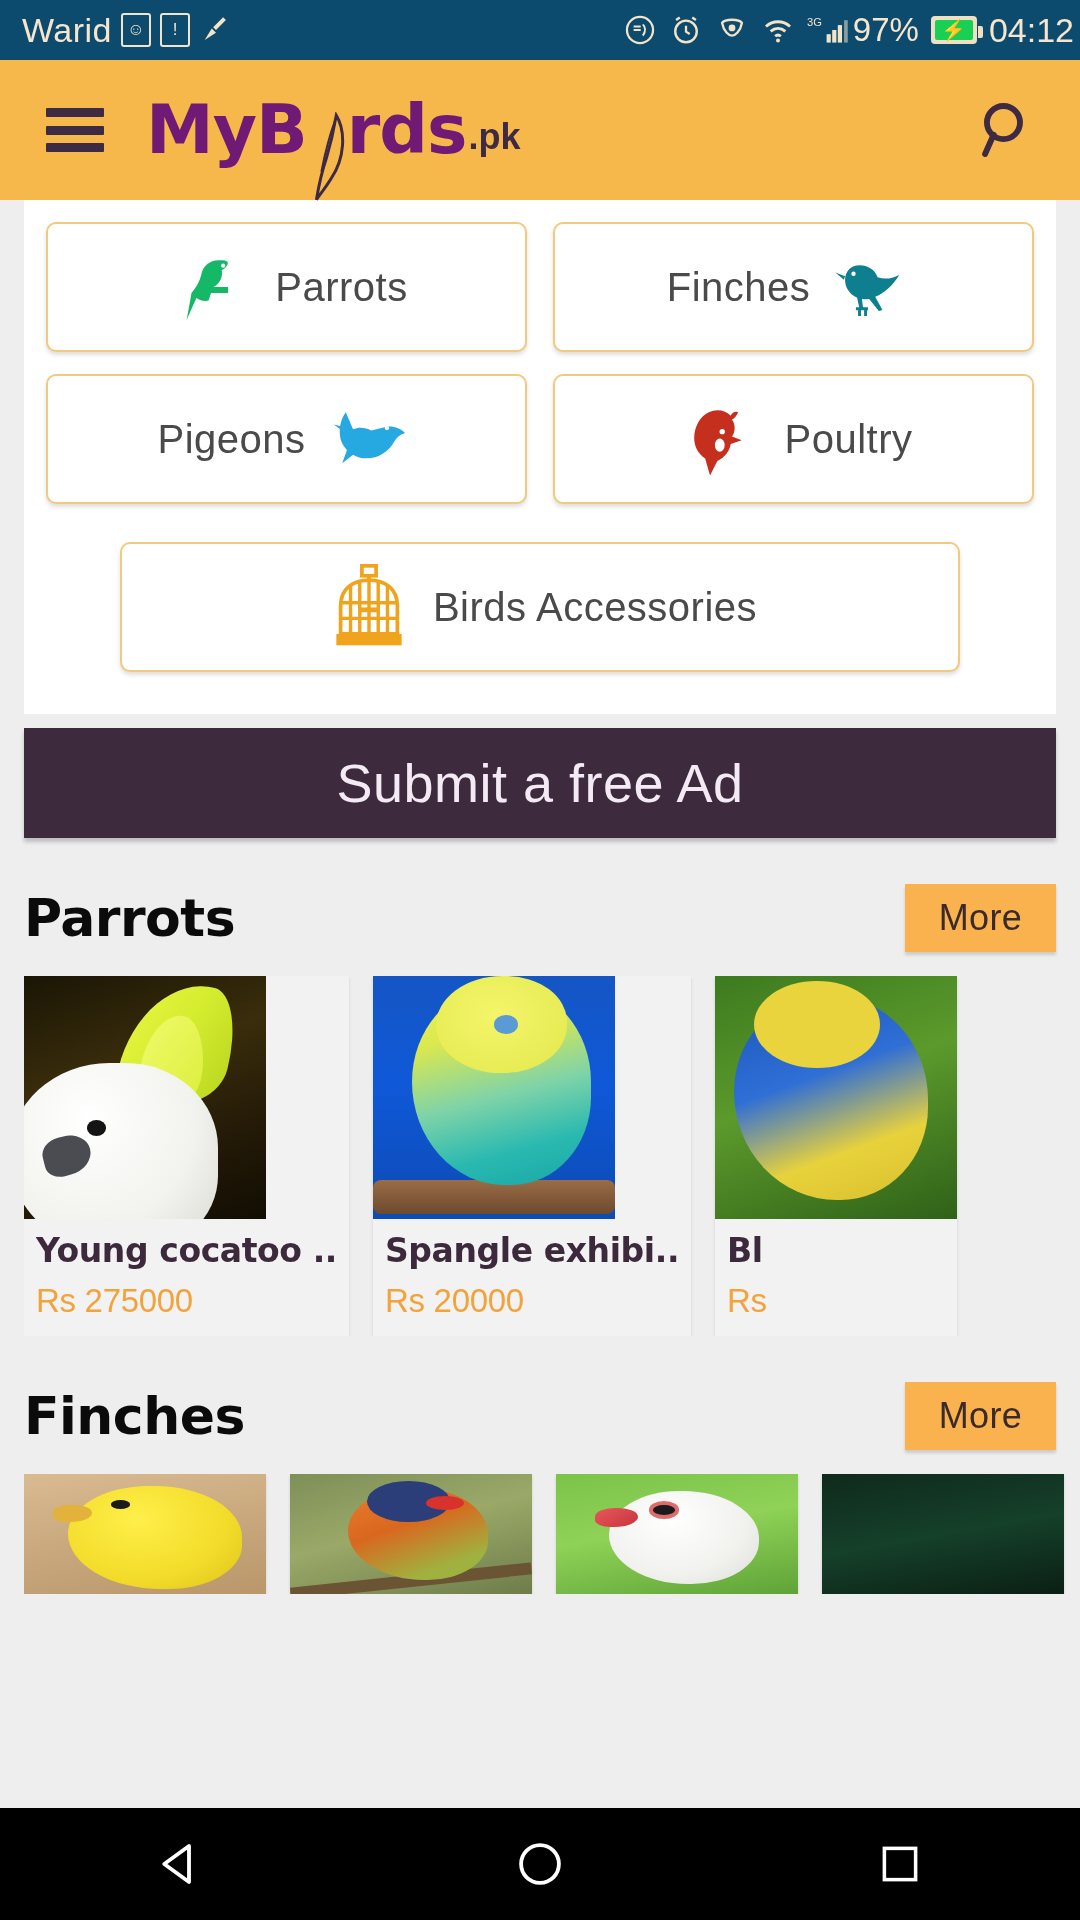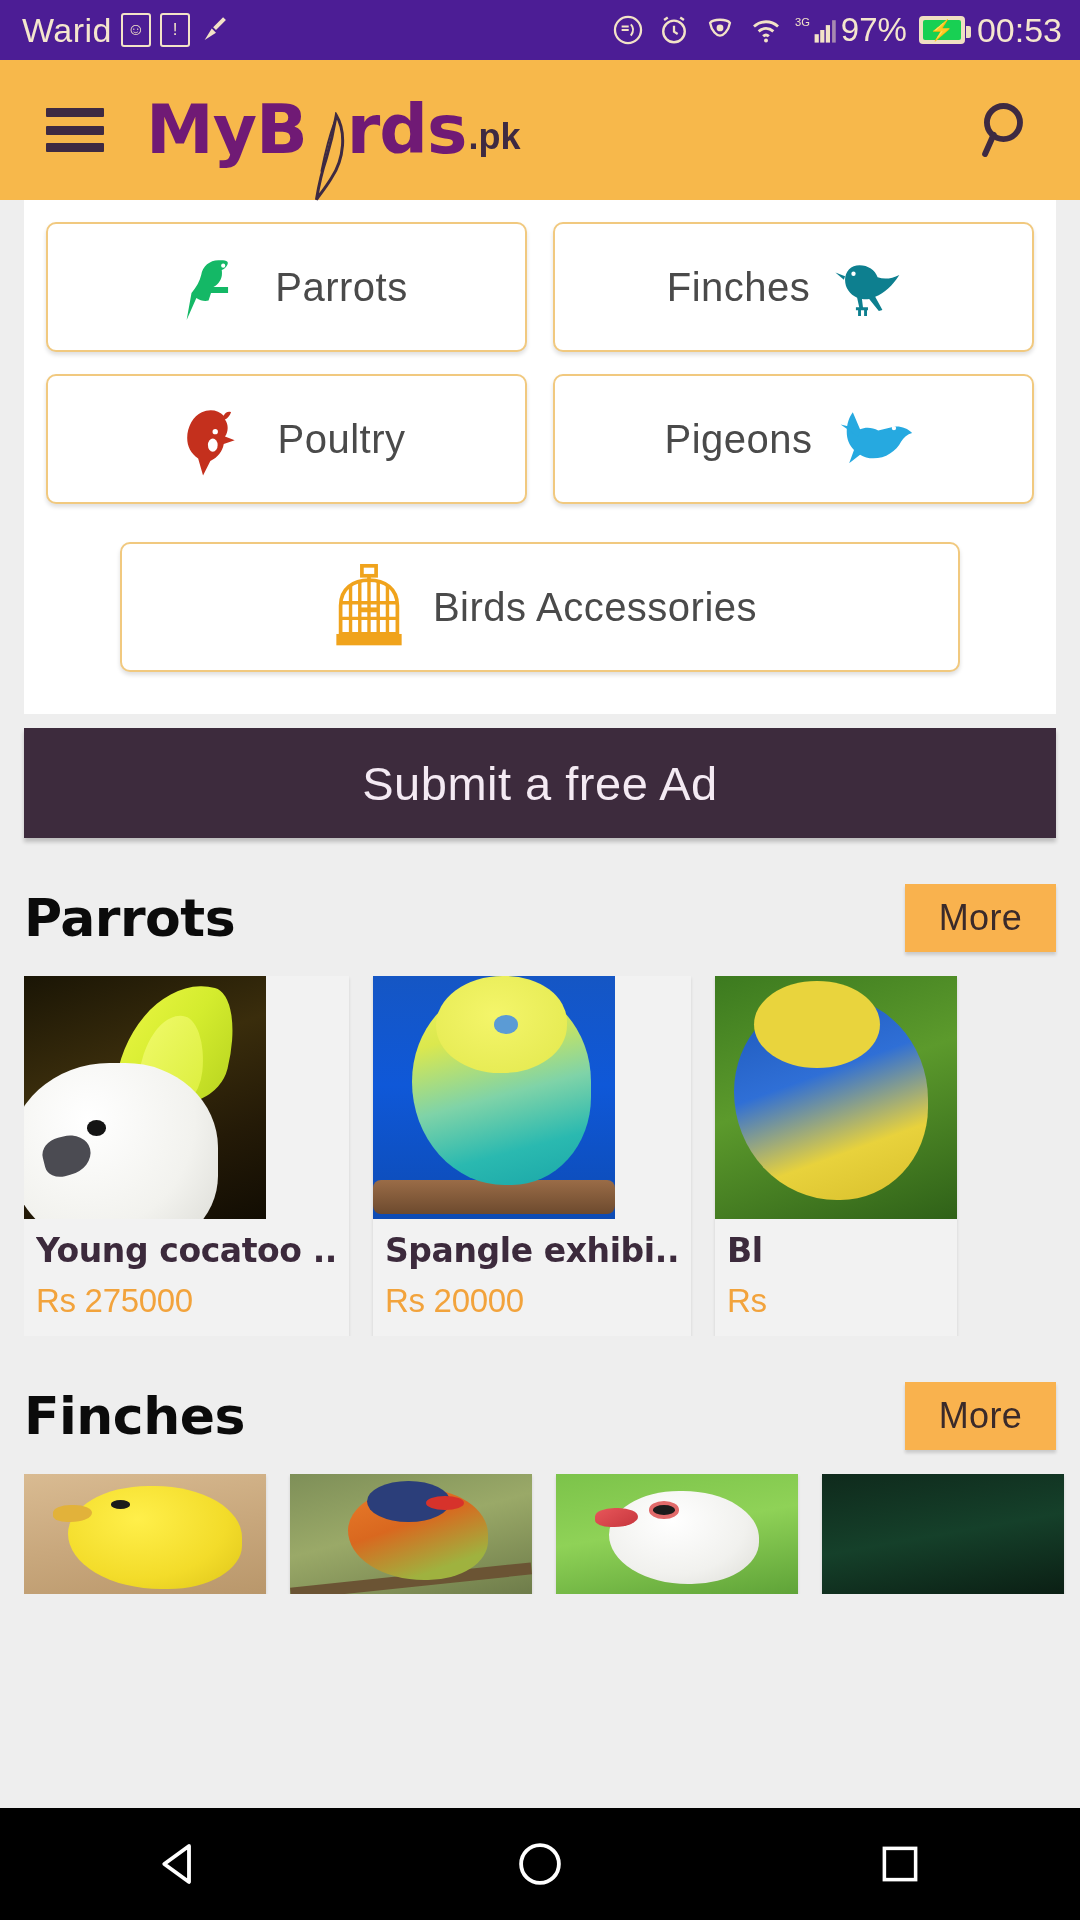--- a/index.html
+++ b/index.html
@@ -7,23 +7,23 @@
   body {
     font-family: "Liberation Sans", sans-serif;
     background:#eeeeee;
     overflow:hidden;
     position:relative;
   }
 
   
   .statusbar{
     height:60px; width:1080px;
-    background:#4c1d95;
+    background:#0c4a6e;
     display:flex; align-items:center;
-    padding:0 18px 0 22px;
+    padding:0 6px 0 22px;
     color:#f7ead2;
     justify-content:center;
   }
   .sb-carrier{ font-size:34px; letter-spacing:.5px; color:#f5e6cd; }
   .sb-left{ display:flex; align-items:center; gap:9px; flex:0 0 auto; }
   .sb-right{ margin-left:auto; display:flex; align-items:center; gap:12px; }
   .sb-ico{ width:34px; height:34px; display:block; }
   .sb-ico svg{ display:block; }
   .sb-pct{ font-size:33px; color:#f5e6cd; letter-spacing:0px; }
   .sb-time{ font-size:34px; color:#f5e6cd; letter-spacing:0px; }
@@ -78,21 +78,21 @@
   .cat-ico svg{ display:block; }
   .cat-card.icon-left .cat-ico{ order:0; } .cat-card.icon-left .cat-label{ order:1; }
   .cat-card.icon-right .cat-ico{ order:1; } .cat-card.icon-right .cat-label{ order:0; }
 
   
   .submit-ad{
     margin:14px 24px 0 24px; height:110px; background:#3d2b3d;
     display:flex; align-items:center; justify-content:center;
     box-shadow:0 4px 4px rgba(0,0,0,.2); cursor:pointer;
   }
-  .submit-ad span{ color:#f4eaf3; font-size:47px; letter-spacing:.5px; }
+  .submit-ad span{ color:#f4eaf3; font-size:54px; letter-spacing:.5px; }
 
   
   .section-head{
     display:flex; align-items:center; margin:44px 24px 0 24px; height:72px;
   }
   .section-title{
     font-size:52px; font-weight:bold; color:#0b0b0b;
     font-family:"DejaVu Sans", sans-serif; letter-spacing:-.5px;
   }
   .more-btn{
@@ -293,21 +293,21 @@
         <rect x="18" y="12" width="3" height="9" fill="#f3e3c7"></rect>
         <rect x="22" y="8.5" width="3" height="12.5" fill="#f3e3c7"></rect>
         <rect x="26.5" y="5" width="2.6" height="16" fill="#f3e3c7" opacity=".55"></rect>
       </svg>
     </span>
     <span class="sb-pct">97%</span>
     <span class="batt">
       <span class="batt-fill"></span>
         <span class="batt-bolt">⚡</span>
     </span>
-    <span class="sb-time">00:53</span>
+    <span class="sb-time">04:12</span>
   </div>
 </div>
 
 <div class="appbar">
   <div class="hamburger">
     <span></span>
       <span></span>
       <span></span>
   </div>
   <div class="logo">
@@ -349,40 +349,40 @@
           <path d="M22 14c-7 0-12 5-12 12 0 7 4 12 10 15l2 9h3l-1-8c2 .3 4 .3 6 0l8 10 3-1-6-11c8-3 14-9 20-18-6 3-12 4-18 2-2-6-8-10-15-10z" fill="#0d7f8f"></path>
           <path d="M10 23L2 20l7 6z" fill="#0d7f8f"></path>
           <circle cx="17" cy="21" r="1.8" fill="#fff"></circle>
           <path d="M19 50h10M22 50v6M27 50v6" stroke="#0d7f8f" stroke-width="2.4" fill="none"></path>
         </svg>
       </span>
     </div>
   </div>
 
   <div class="cat-row">
-    <div class="cat-card icon-left">
-      <span class="cat-ico">
-        <svg width="78" height="78" viewBox="0 0 64 64">
-          <path d="M22 10c6-3 14-2 18 3 1-3 4-4 6-3-1 3-3 5-5 6 3 4 3 10 0 14l8 3-9 3c-1 6-5 11-11 14l-6 12-4-14c-6-4-9-10-9-17 0-9 5-18 12-21z" fill="#c4301d"></path>
-          <circle cx="33" cy="26" r="2.2" fill="#fff"></circle>
-          <ellipse cx="31" cy="37" rx="4" ry="5.4" fill="#fff"></ellipse>
-        </svg>
-      </span>
-      <span class="cat-label">Poultry</span>
-    </div>
-
     <div class="cat-card icon-right">
       <span class="cat-label">Pigeons</span>
       <span class="cat-ico">
         <svg width="92" height="78" viewBox="0 0 76 64">
           <path d="M18 10l6 14c4-2 10-2 15 1l12-3c6-1 12 1 16 5-4 1-7 4-9 7-4 8-13 14-23 14-4 0-8-1-11-3l-9 7 4-11c-4-4-6-9-6-15 0-6 2-12 5-16z" fill="#26a9e0"></path>
           <path d="M24 24L8 20l14 10z" fill="#26a9e0"></path>
           <circle cx="52" cy="23" r="1.8" fill="#fff"></circle>
         </svg>
       </span>
+    </div>
+
+    <div class="cat-card icon-left">
+      <span class="cat-ico">
+        <svg width="78" height="78" viewBox="0 0 64 64">
+          <path d="M22 10c6-3 14-2 18 3 1-3 4-4 6-3-1 3-3 5-5 6 3 4 3 10 0 14l8 3-9 3c-1 6-5 11-11 14l-6 12-4-14c-6-4-9-10-9-17 0-9 5-18 12-21z" fill="#c4301d"></path>
+          <circle cx="33" cy="26" r="2.2" fill="#fff"></circle>
+          <ellipse cx="31" cy="37" rx="4" ry="5.4" fill="#fff"></ellipse>
+        </svg>
+      </span>
+      <span class="cat-label">Poultry</span>
     </div>
   </div>
 
   <div class="cat-row" style="margin-bottom:0;">
     <div class="cat-card icon-left wide">
       <span class="cat-ico">
         <svg width="84" height="88" viewBox="0 0 56 62">
           <rect x="23" y="2" width="10" height="7" fill="none" stroke="#f0a31c" stroke-width="2.6"></rect>
           <path d="M28 9v4" stroke="#f0a31c" stroke-width="2.6"></path>
           <path d="M8 30c0-12 9-18 20-18s20 6 20 18v20H8V30z" fill="none" stroke="#f0a31c" stroke-width="2.6"></path>

